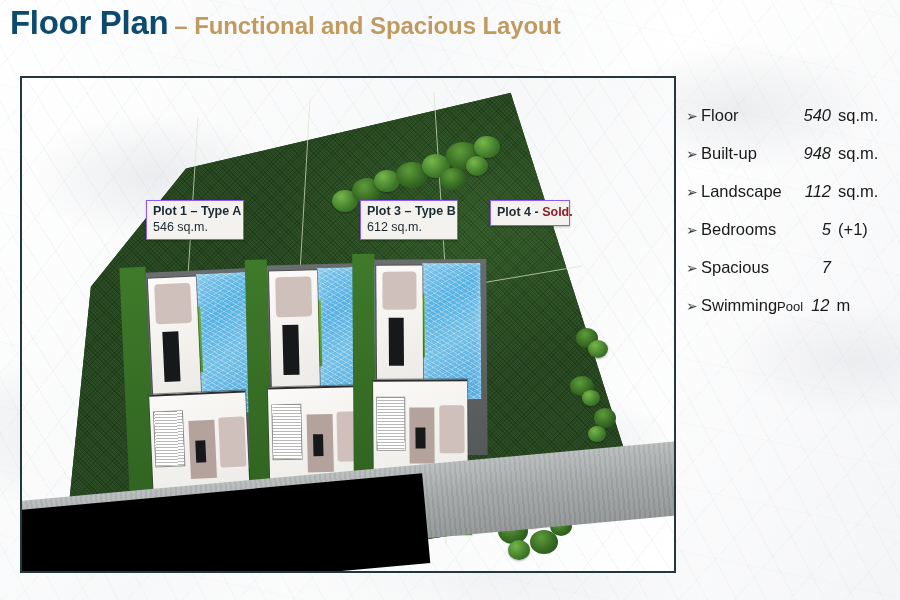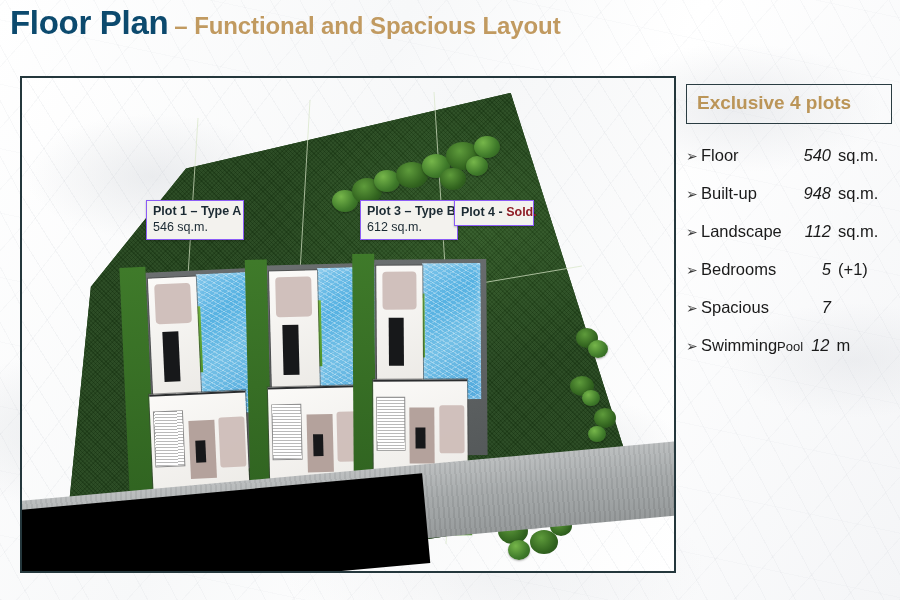--- a/index.html
+++ b/index.html
@@ -297,32 +297,29 @@
       <div class="pl-title">Plot 1 – Type A</div>
       <div class="pl-area">546 sq.m.</div>
     </div>
 
 
     <div class="plot-label" style="left:338px;top:122px;width:98px;">
       <div class="pl-title">Plot 3 – Type B</div>
       <div class="pl-area">612 sq.m.</div>
     </div>
 
-    <div class="plot-label" style="left:432px;top:122px;width:80px;padding-top:4px;padding-bottom:5px;">
+    <div class="plot-label" style="left:468px;top:122px;width:80px;padding-top:4px;padding-bottom:5px;">
       <div class="pl-title"><span>Plot 4 - </span><span class="sold">Sold.</span></div>
     </div>
 
   </div>
 </div>
 
 <div class="side-panel">
 
-  <div class="excl-box">
-    <div class="excl-text">Exclusive 4 plots</div>
-  </div>
 
   <div class="spec-list">
 
     <div class="spec-row">
       <span class="bullet">➢</span>
       <span class="spec-label">Floor</span>
       <span class="spec-value w-num">540</span>
       <span class="spec-unit">sq.m.</span>
     </div>
 

